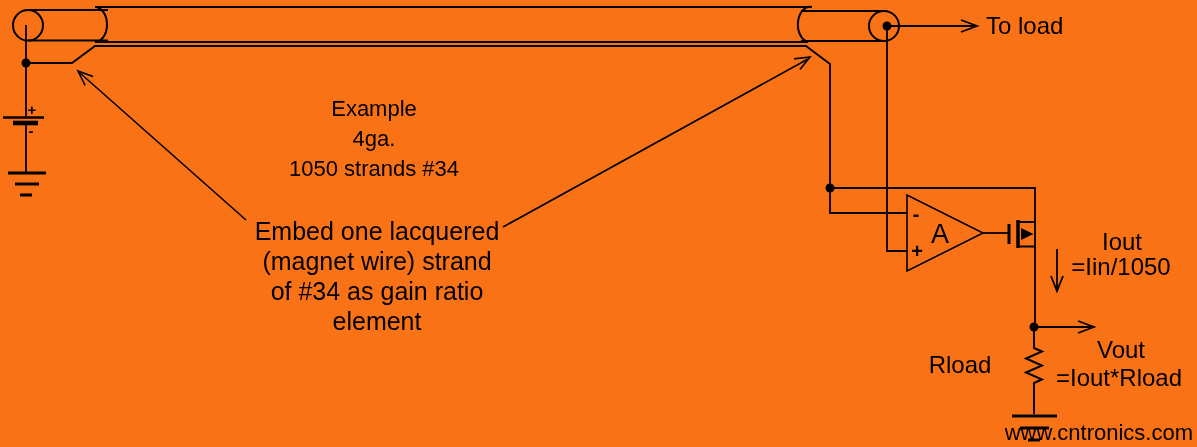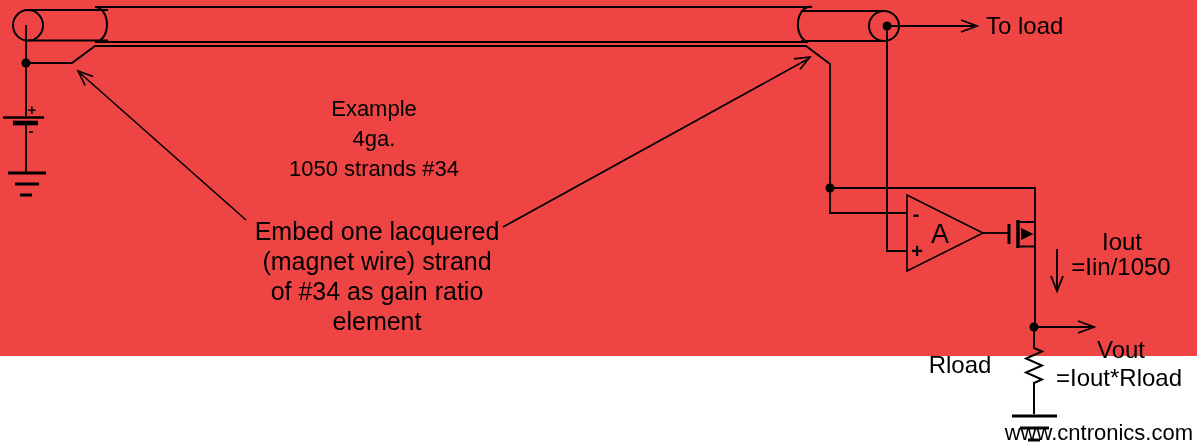--- a/index.html
+++ b/index.html
@@ -7,22 +7,22 @@
     padding: 0;
     background: #ffffff;
     width: 1197px;
     height: 447px;
     overflow: hidden;
     font-family: "Liberation Sans", sans-serif;
   }
   #stage {
     position: relative;
     width: 1197px;
-    height: 356px;
-    background: #ef4444;
+    height: 447px;
+    background: #f97316;
   }
   svg text {
     font-family: "Liberation Sans", sans-serif;
     fill: #000000;
   }
   .t22 { font-size: 22px; }
   .t25 { font-size: 25px; }
   .t24 { font-size: 24px; }
   .t27 { font-size: 27px; }
   .pin { font-size: 20px; font-weight: bold; }

